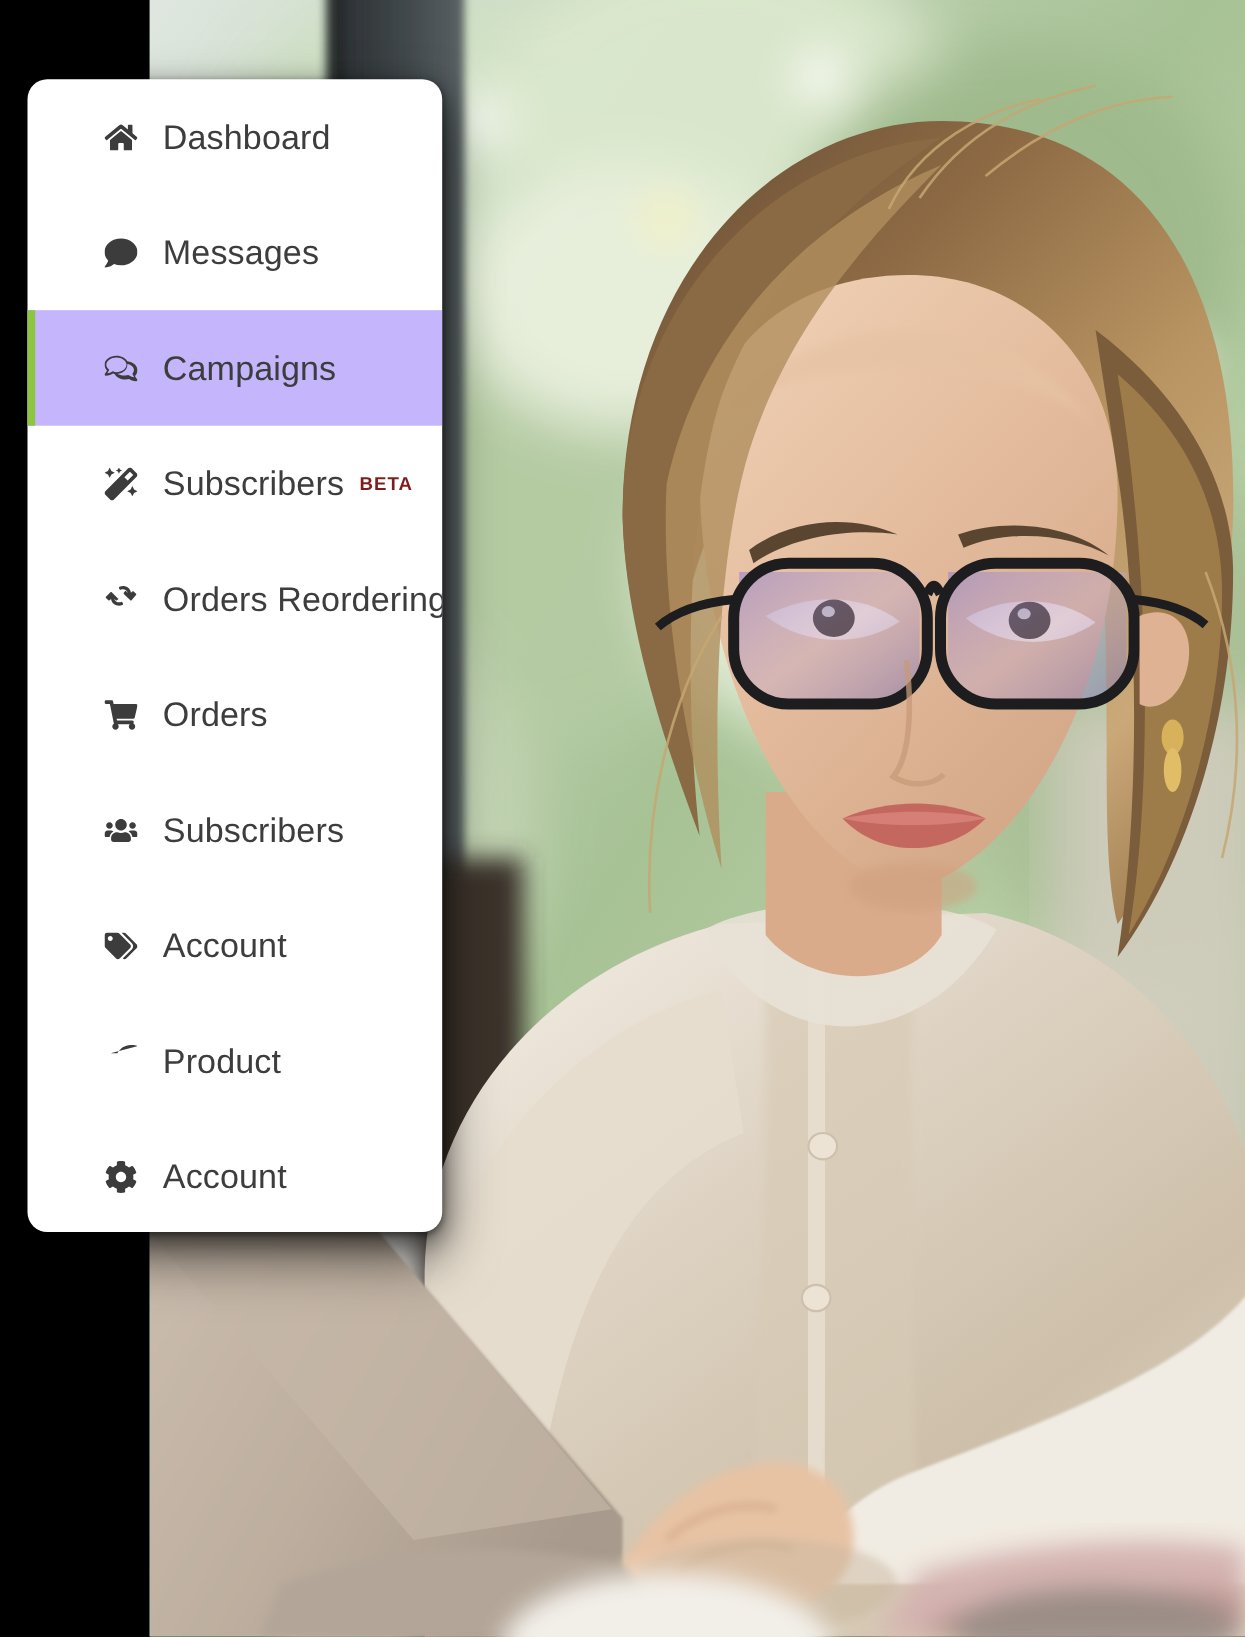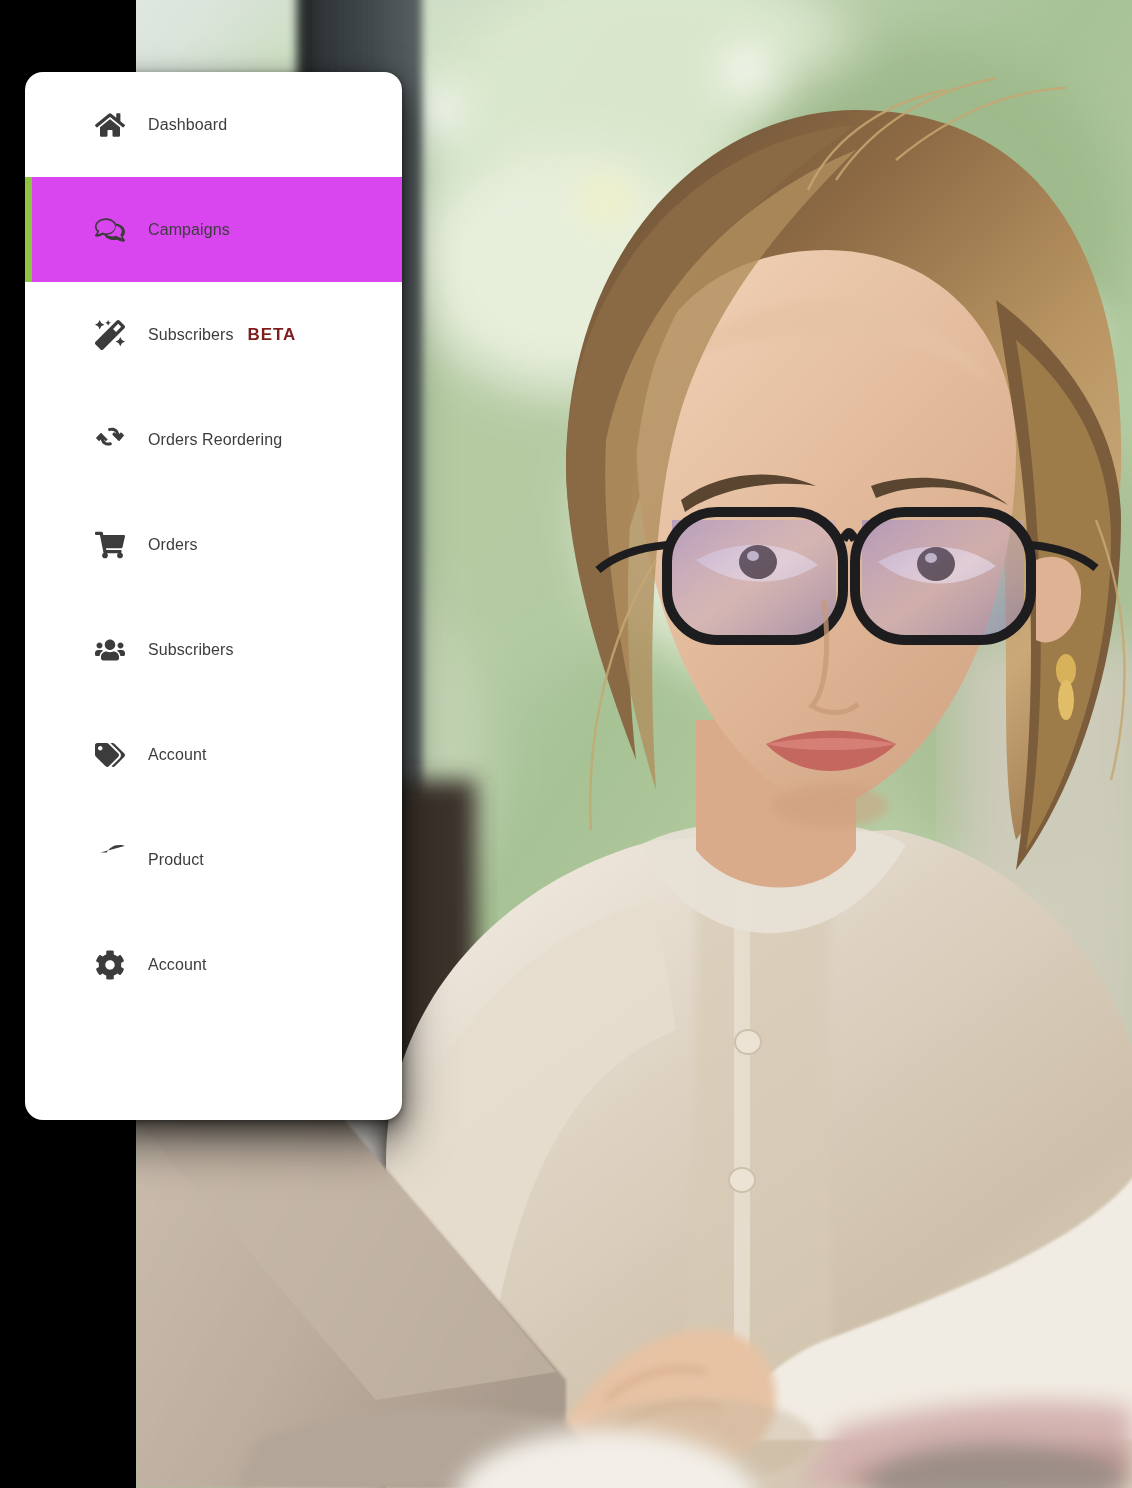--- a/index.html
+++ b/index.html
@@ -46,42 +46,42 @@
   .nav-item {
     position:relative;
     display:flex;
     align-items:center;
     height:105px;
     padding-left:68px;
     background:transparent;
     cursor:pointer;
     user-select:none;
   }
-  .nav-item.active { background:#d946ef; }
+  .nav-item.active { background:#c4b5fd; }
   .nav-item.active .active-bar {
     position:absolute;
     left:0; top:0; bottom:0;
     width:7px;
     background:#8cc63e;
   }
 
   .nav-icon {
     width:34px;
     min-width:34px;
     height:34px;
     display:flex;
     align-items:center;
     justify-content:center;
     color:#3c3c3c;
     margin-right:21px;
   }
   .nav-icon svg { display:block; width:30px; height:30px; fill:#3c3c3c; }
 
   .nav-label {
-    font-size:16px;
+    font-size:31px;
     line-height:1;
     letter-spacing:0.1px;
     color:#3d3d3d;
     font-weight:400;
     white-space:nowrap;
   }
 
   .beta-badge {
     margin-left:14px;
     font-size:17px;
@@ -299,20 +299,30 @@
         <span class="active-bar"></span>
         <span class="nav-icon">
           <svg viewBox="0 0 576 512" aria-hidden="true">
               <path d="M280.37 148.26 96 300.11V464a16 16 0 0 0 16 16l112.06-.29a16 16 0 0 0 15.92-16V368a16 16 0 0 1 16-16h64a16 16 0 0 1 16 16v95.64a16 16 0 0 0 16 16.05L464 480a16 16 0 0 0 16-16V300L295.67 148.26a12.19 12.19 0 0 0-15.3 0zM571.6 251.47 488 182.56V44.05a12 12 0 0 0-12-12h-56a12 12 0 0 0-12 12v72.61L318.47 43a48 48 0 0 0-61 0L4.34 251.47a12 12 0 0 0-1.6 16.9l25.5 31A12 12 0 0 0 45.15 301l235.22-193.74a12.19 12.19 0 0 1 15.3 0L530.9 301a12 12 0 0 0 16.9-1.6l25.5-31a12 12 0 0 0-1.7-16.93z"></path>
             </svg>
         </span>
         <span class="nav-label">Dashboard</span>
 
       </div>
 
+      <div class="nav-item">
+        <span class="active-bar"></span>
+        <span class="nav-icon">
+          <svg viewBox="0 0 512 512" aria-hidden="true">
+              <path d="M256 32C114.6 32 0 125.1 0 240c0 49.6 21.4 95 57 130.7C44.5 421.1 2.7 466 2.2 466.5 0 468.9-.6 472.3.7 475.3S5 480 8 480c66.3 0 116-31.8 140.6-51.4 32.7 12.3 69 19.4 107.4 19.4 141.4 0 256-93.1 256-208S397.4 32 256 32z"></path>
+            </svg>
+        </span>
+        <span class="nav-label">Messages</span>
+
+      </div>
 
       <div class="nav-item active">
         <span class="active-bar"></span>
         <span class="nav-icon">
           <svg viewBox="0 0 576 512" aria-hidden="true">
               <path d="M532 386.2c27.5-27.1 44-61.1 44-98.2 0-80-76.5-146.1-176.2-157.9C368.3 72.5 294.3 32 208 32 93.1 32 0 103.6 0 192c0 37 16.5 71 44 98.2-15.3 30.7-37.3 54.5-37.7 54.9-6.3 6.7-8.1 16.5-4.4 25 3.6 8.5 12 14 21.1 14 53.5 0 96.7-20.2 125.2-38.8 9.2 2.1 18.7 3.7 28.4 4.9C208.1 407.6 281.8 448 368 448c20.8 0 40.8-2.4 59.8-6.8C456.3 459.7 499.4 480 553 480c9.1 0 17.4-5.5 21.1-14 3.6-8.5 1.9-18.3-4.4-25-.4-.3-22.5-24.1-37.7-54.8zm-375.9-90.3L137 306.8C111.9 323.2 82.5 334 48.8 337.5c8.1-11.4 16.6-24.8 23.4-39.5l10-21.6-17-16.8C41.3 237.1 32 215 32 192c0-70.6 79-128 176-128s176 57.4 176 128-79 128-176 128c-17.7 0-35.4-2-52.5-5.9l.6-18.2zm347.9 36.1l-17 16.8 10 21.6c6.8 14.7 15.3 28.1 23.4 39.5-33.7-3.5-63.1-14.3-88.2-30.7l-19.1-10.9-21.9 5c-16.4 3.8-33.7 5.7-51.2 5.7-42.6 0-82.1-11.9-113.3-31.5 95.8-4.4 172.2-72.8 172.2-157.1 0-5-.3-9.9-.9-14.8 68.3 12.6 115.9 55.7 115.9 104.3 0 23-9.3 45.1-27.9 67.2z"></path>
             </svg>
         </span>
         <span class="nav-label">Campaigns</span>
 

